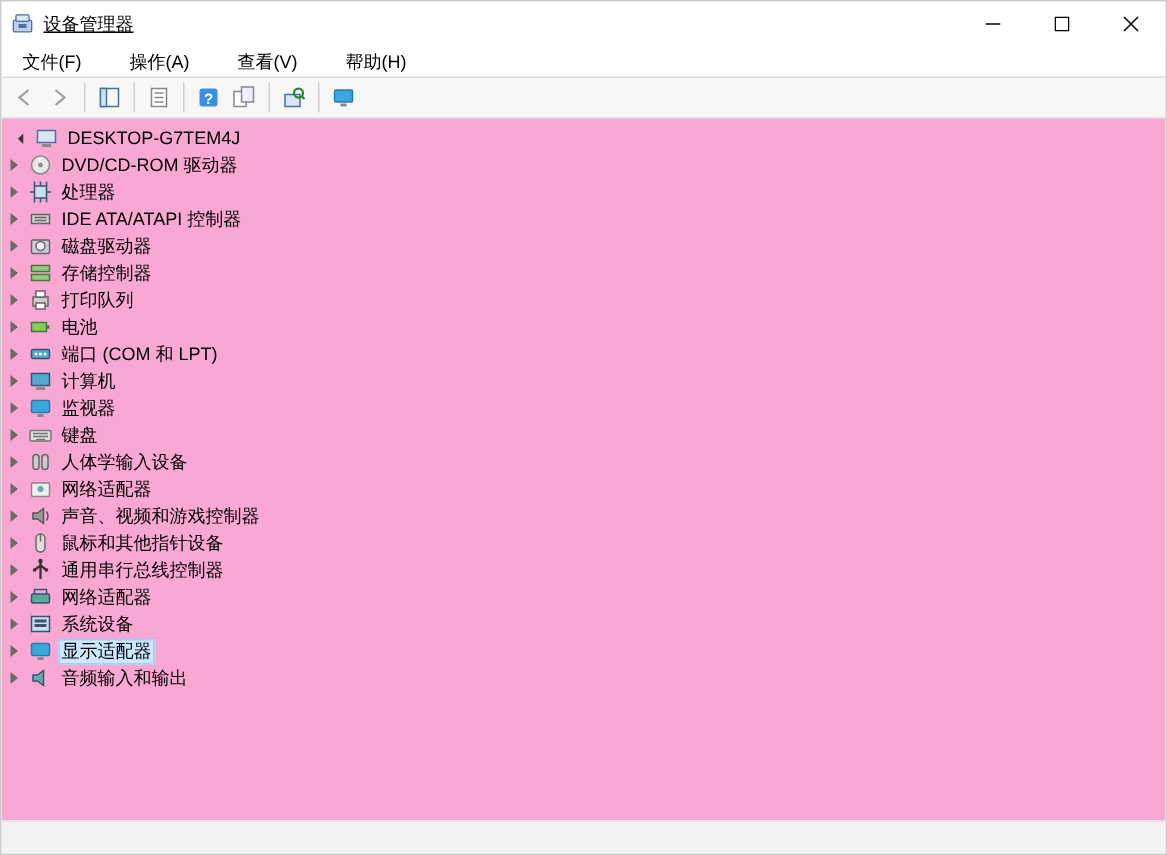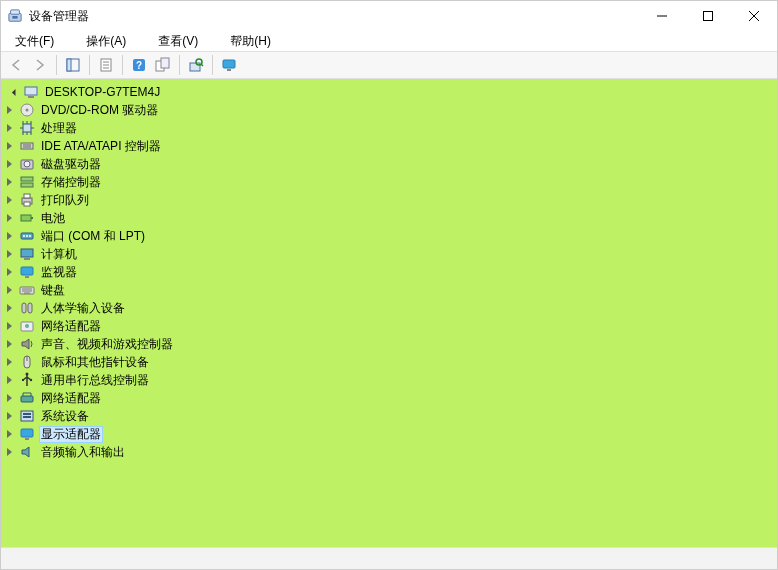--- a/index.html
+++ b/index.html
@@ -21,21 +21,21 @@
     height: 30px;
     display: flex;
     align-items: center;
     background: #fff;
     padding-left: 6px;
   }
   .titlebar .app-icon {
     width: 16px; height: 16px; margin-right: 6px;
     display: inline-flex; align-items: center; justify-content: center;
   }
-  .titlebar .title { flex: 0 0 auto; font-size: 12px; }
+  .titlebar .title { flex: 0 0 auto; font-size: 12px; text-decoration: underline; }
   .titlebar .spacer { flex: 1; }
   .win-controls { display: flex; height: 100%; }
   .win-btn {
     width: 46px; height: 30px;
     display: flex; align-items: center; justify-content: center;
     font-family: "Segoe UI Symbol", sans-serif;
     font-size: 12px;
     cursor: default;
   }
 
@@ -72,21 +72,21 @@
   .tool-sep {
     width: 1px; height: 20px; background: #d0d0d0; margin: 0 3px;
   }
   .tool-btn.disabled { opacity: 0.35; pointer-events: none; }
 
   
   .content {
     flex: 1;
     overflow: auto;
     padding: 4px 0 0 0;
-    background: #bef264;
+    background: #f9a8d4;
   }
   .tree-row {
     display: flex;
     align-items: center;
     height: 18px;
     white-space: nowrap;
   }
   .expander {
     width: 12px; height: 12px;
     margin: 0 2px;

